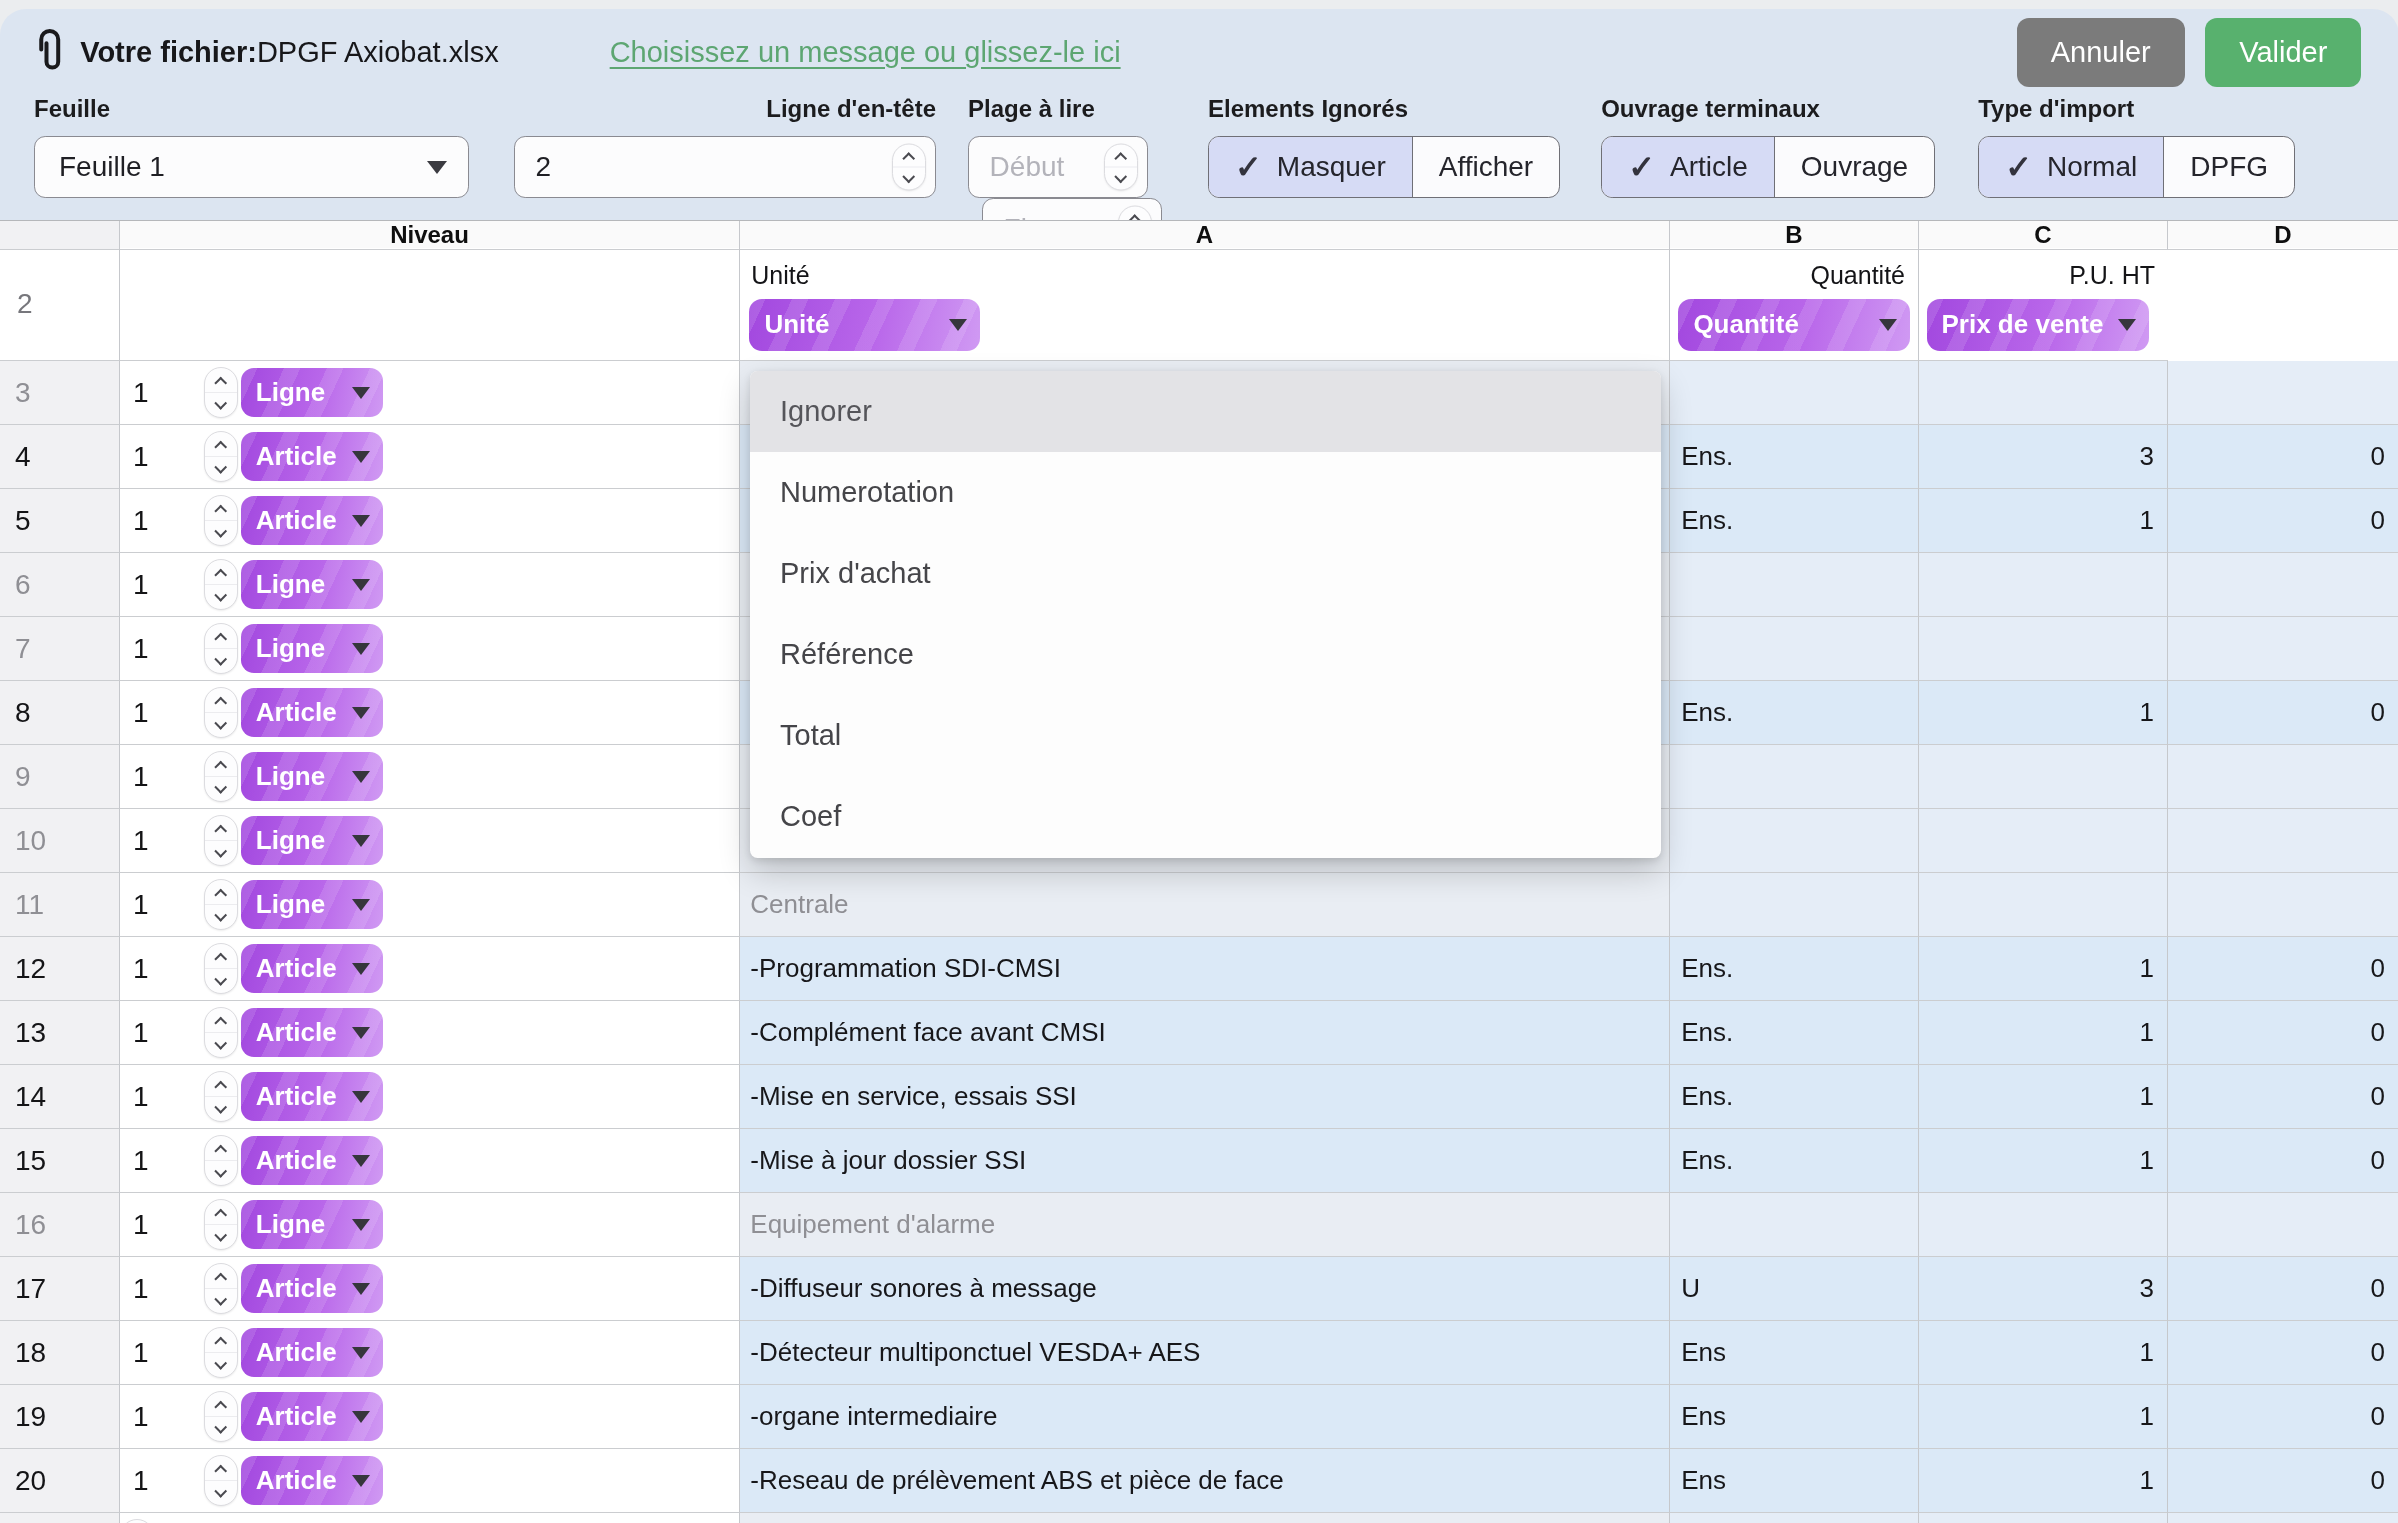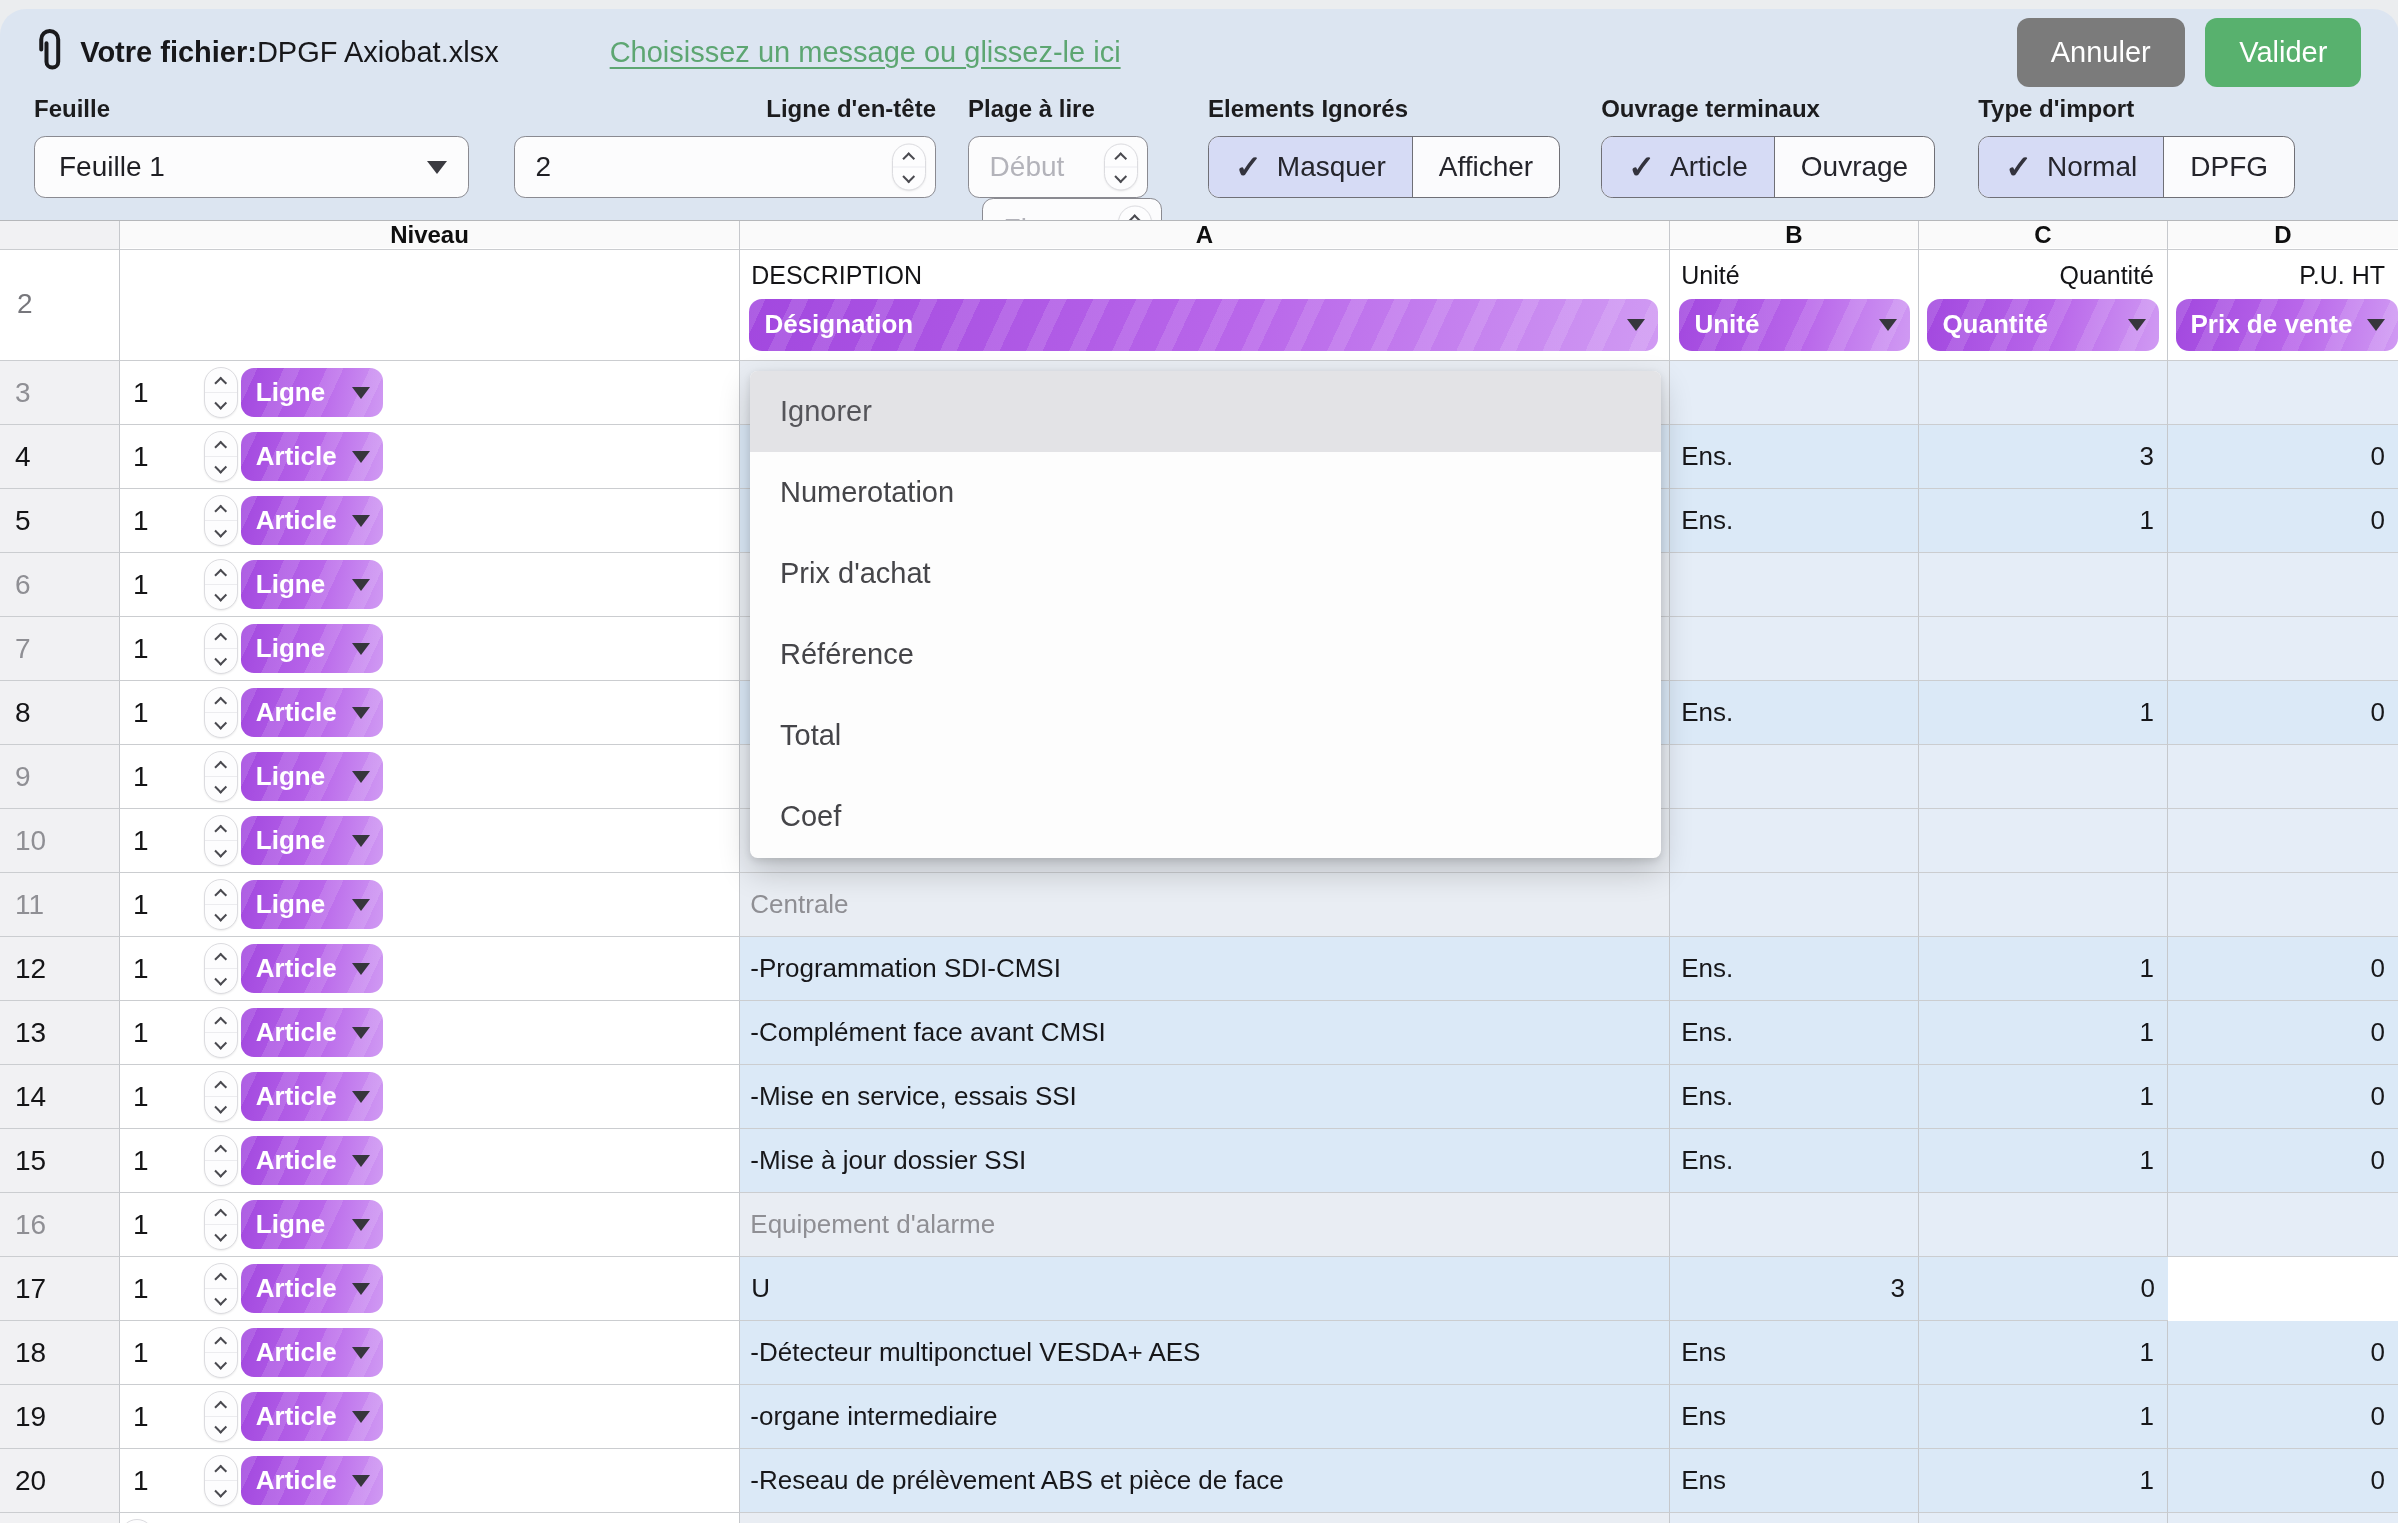--- a/index.html
+++ b/index.html
@@ -229,27 +229,20 @@
       <div class="c">A</div>
       <div class="c">B</div>
       <div class="c">C</div>
       <div class="c">D</div>
     </div>
 
     <div class="cols maprow">
       <div class="c num">2</div>
       <div class="c"></div>
       <div class="c">
-        <span class="map-lbl">DESCRIPTION</span>
-        <span class="psel map-sel ms-a">
-          <span class="psel-label">Désignation</span>
-          <i class="ptri"></i>
-        </span>
-      </div>
-      <div class="c">
         <span class="map-lbl">Unité</span>
         <span class="psel map-sel ms-b">
           <span class="psel-label">Unité</span>
           <i class="ptri"></i>
         </span>
       </div>
       <div class="c">
         <span class="map-lbl r">Quantité</span>
         <span class="psel map-sel ms-c">
           <span class="psel-label">Quantité</span>
@@ -584,20 +577,21 @@
               </span>
         <span class="half hb">
                 <i class="chev down"></i>
               </span>
       </span>
       <span class="psel row-sel">
         <span class="psel-label">Article</span>
         <i class="ptri"></i>
       </span>
     </div>
+    <div class="c a">-Diffuseur sonores à message</div>
     <div class="c b">U</div>
     <div class="c cc">3</div>
     <div class="c d">0</div>
   </div>
         <div class="row cols t-article">
     <div class="c num">18</div>
     <div class="c niveau">
       <span class="lvl">1</span>
       <span class="pill">
         <span class="half">

